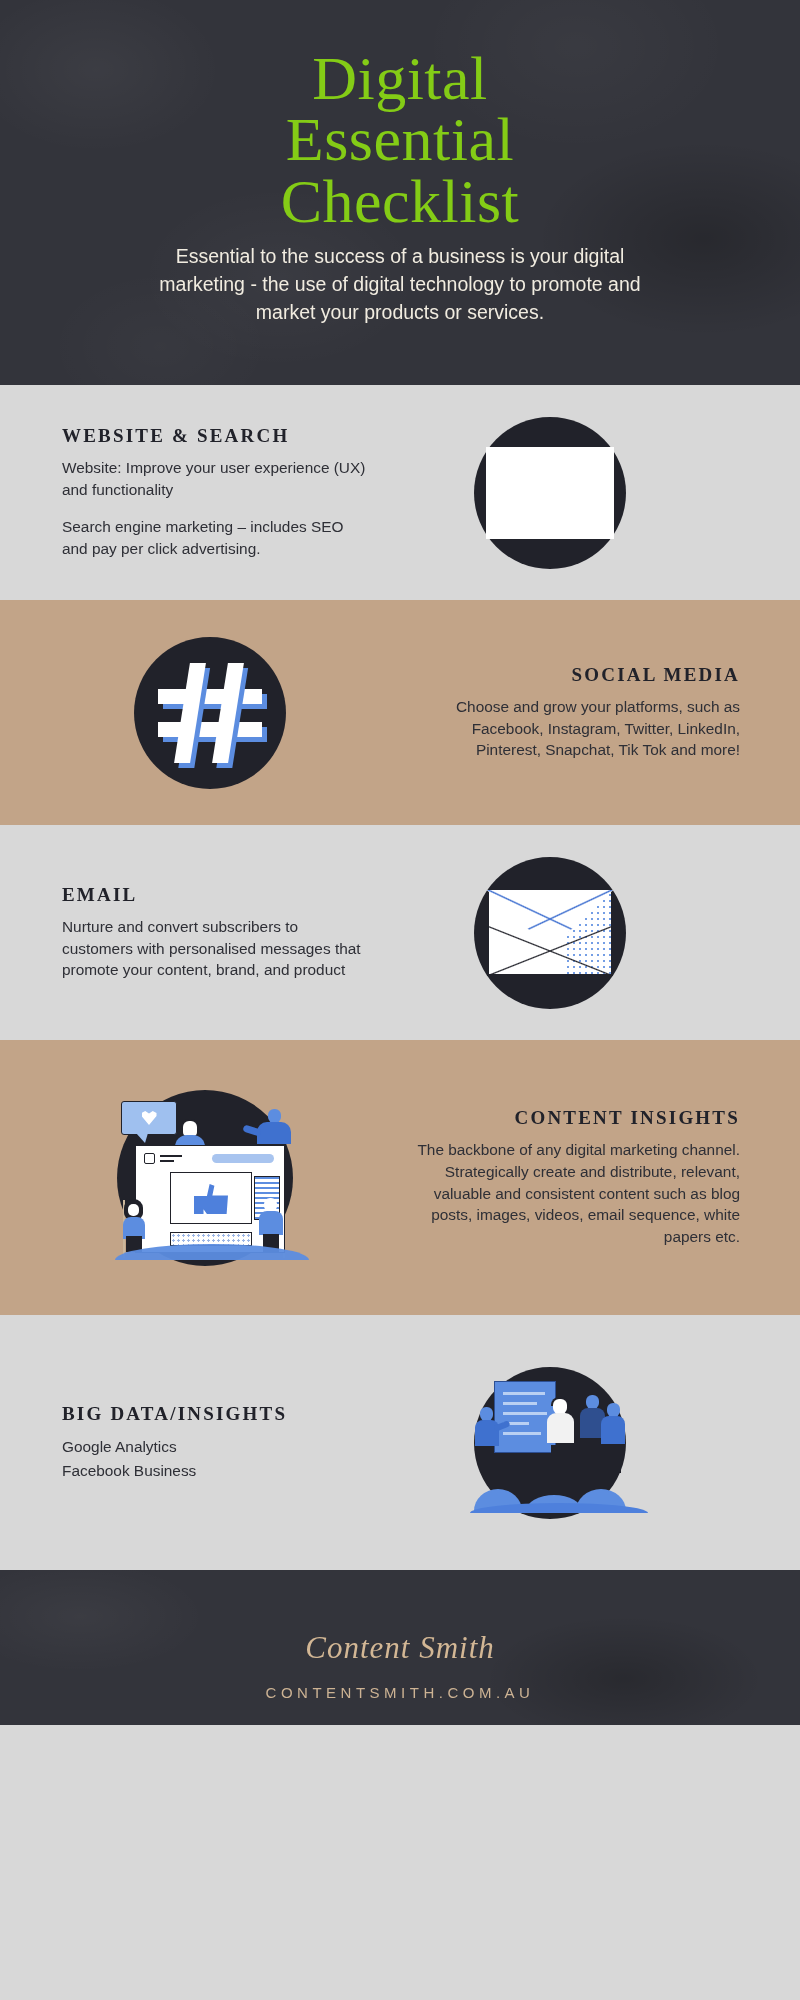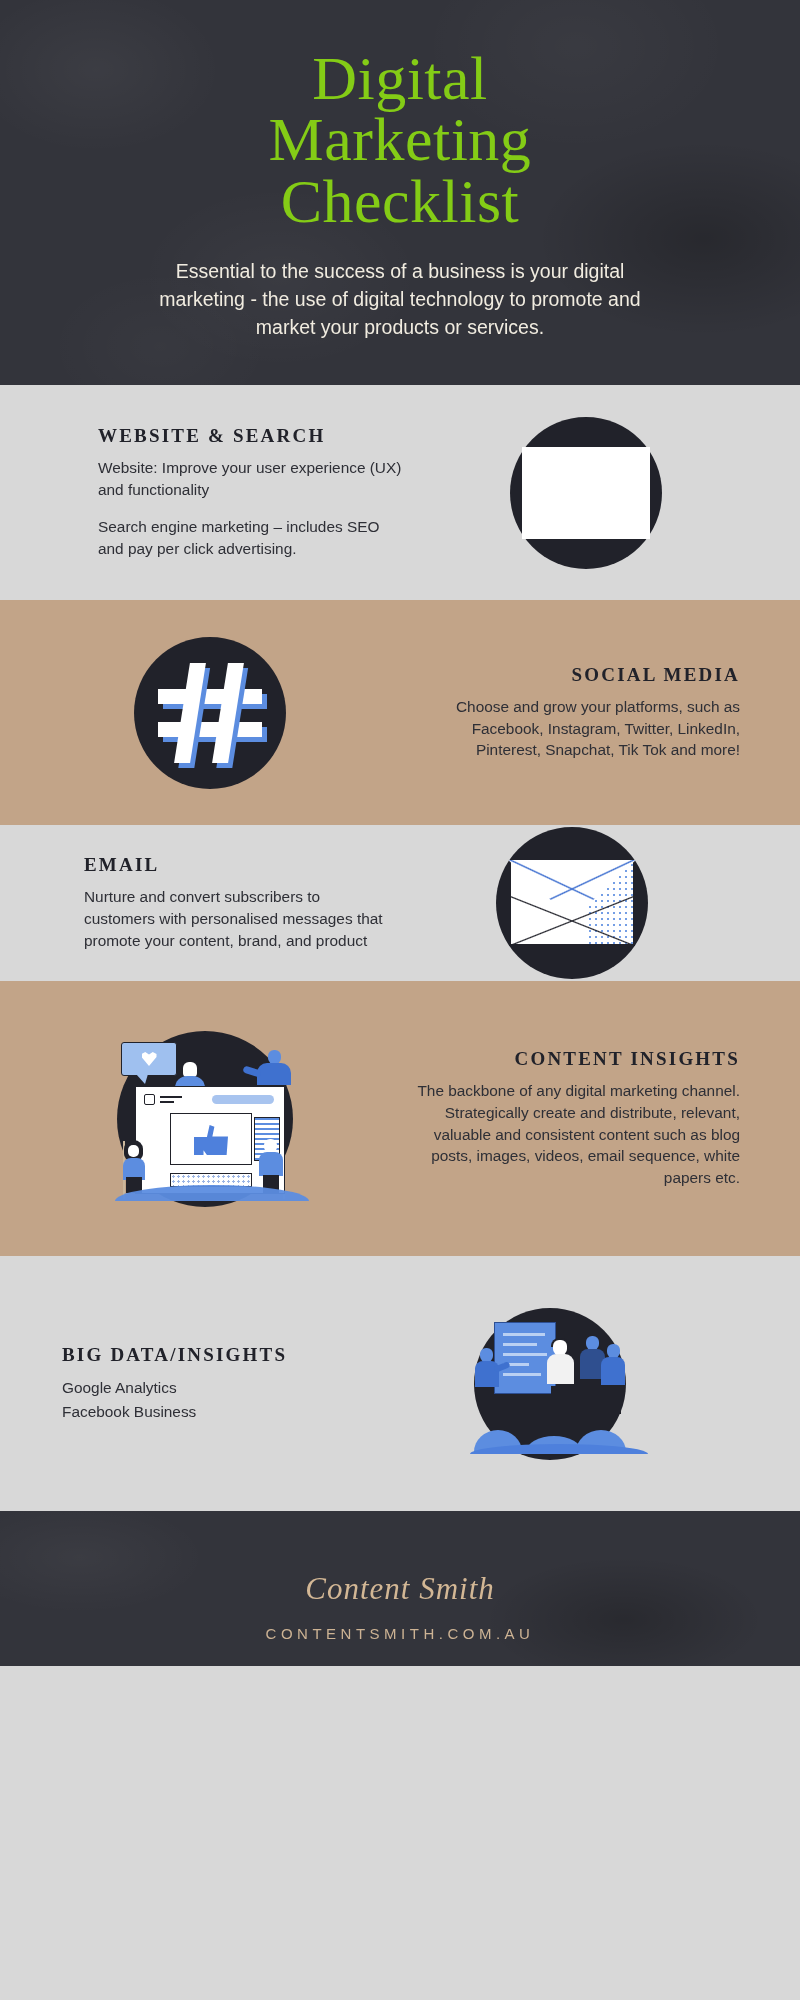--- a/index.html
+++ b/index.html
@@ -34,21 +34,21 @@
   .title {
     font-family:"Liberation Serif", serif;
     color:#84cc16;
     font-size:62px;
     line-height:0.99;
     text-align:center;
     font-weight:400;
     letter-spacing:0.5px;
   }
   .subtitle {
-    margin:26px auto 0;
+    margin:11px auto 0;
     width:500px;
     text-align:center;
     color:#f1ece0;
     font-size:19.5px;
     line-height:1.42;
     font-weight:400;
   }
 
   
   .section { position:relative; width:800px; overflow:hidden; }
@@ -262,28 +262,28 @@
 </style>
 </head>
 <body>
 
 <div class="page">
 
   <div class="header">
     <div class="header-inner">
       <h1 class="title">
         <span>Digital</span><br>
-        <span>Marketing</span><br>
+        <span>Essential</span><br>
         <span>Checklist</span>
       </h1>
       <p class="subtitle">Essential to the success of a business is your digital marketing - the use of digital technology to promote and market your products or services.</p>
     </div>
   </div>
 
-  <div class="section sec-light" style="height:215px;padding-left:36px;">
+  <div class="section sec-light" style="height:215px;">
     <div class="sec-inner">
       <div class="txtcol left">
         <div class="sec-head">WEBSITE &amp; SEARCH</div>
         <div class="sec-body">
           <p>Website: Improve your user experience (UX) and functionality</p>
           <p>Search engine marketing – includes SEO and pay per click advertising.</p>
         </div>
       </div>
       <div class="artcol">
         <div class="circ" style="width:152px;height:152px;">
@@ -307,21 +307,21 @@
       </div>
       <div class="txtcol right" style="width:380px;">
         <div class="sec-head">SOCIAL MEDIA</div>
         <div class="sec-body">
           <p>Choose and grow your platforms, such as Facebook, Instagram, Twitter, LinkedIn, Pinterest, Snapchat, Tik Tok and more!</p>
         </div>
       </div>
     </div>
   </div>
 
-  <div class="section sec-light" style="height:156px;padding-left:22px;">
+  <div class="section sec-light" style="height:215px;">
     <div class="sec-inner">
       <div class="txtcol left">
         <div class="sec-head">EMAIL</div>
         <div class="sec-body">
           <p>Nurture and convert subscribers to customers with personalised messages that promote your content, brand, and product</p>
         </div>
       </div>
       <div class="artcol">
         <div class="circ" style="width:152px;height:152px;">
           <div class="env">

